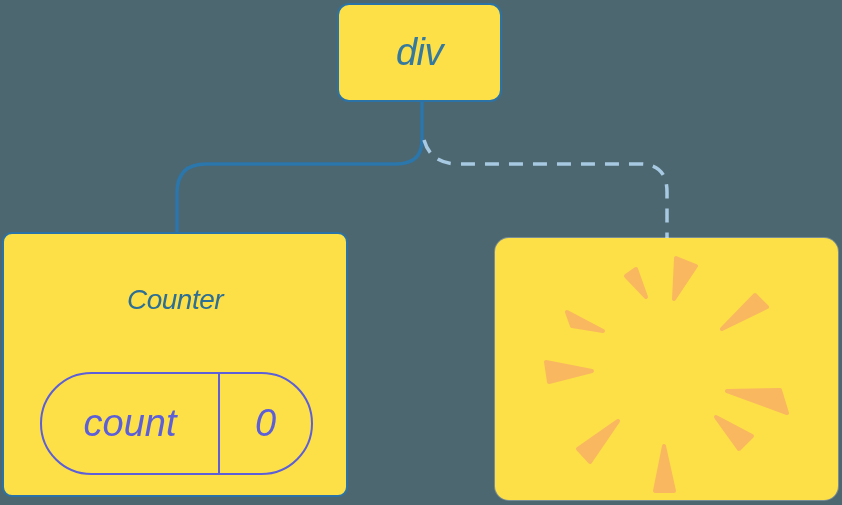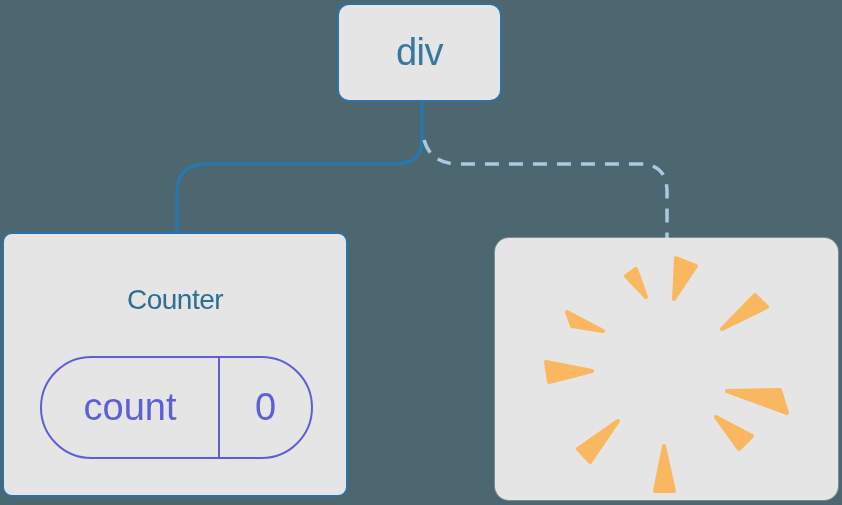--- a/index.html
+++ b/index.html
@@ -2,39 +2,39 @@
 <html><head>
 <meta charset="utf-8">
 <style>
   html,body{margin:0;padding:0;background:#4D6771;}
   .stage{
     position:relative;width:842px;height:505px;overflow:hidden;
     background:#4D6771;
     font-family:"Liberation Sans","DejaVu Sans",sans-serif;
   }
   .connectors{position:absolute;top:0;left:0;width:842px;height:505px;pointer-events:none;}
-  .node{position:absolute;background:#e5e5e5;}
+  .node{position:absolute;background:#fde047;font-style:italic;}
   .node-root{
     left:337px;top:3px;width:165px;height:99px;
     border:2.5px solid #2B73A6;border-radius:12px;
     display:flex;align-items:center;justify-content:center;
     box-sizing:border-box;
   }
   .root-label{font-size:38px;color:#35799F;letter-spacing:-0.5px;}
   .node-counter{
     left:2px;top:232px;width:346px;height:265px;
     border:2.5px solid #2B73A6;border-radius:10px;
     box-sizing:border-box;
   }
   .counter-title{
     position:absolute;top:50px;left:0;right:0;text-align:center;
     font-size:28px;color:#2D6E94;letter-spacing:-0.5px;
   }
   .state-pill{
-    position:absolute;top:122px;left:36px;width:273px;height:103px;
+    position:absolute;top:138px;left:36px;width:273px;height:103px;
     border:2px solid #5C5FD8;border-radius:52px;
     display:flex;box-sizing:border-box;overflow:hidden;
   }
   .pill-key-cell{
     width:176px;display:flex;align-items:center;justify-content:center;
     font-size:38px;color:#5C5FD8;
   }
   .pill-divider{width:0;border-left:2px solid #5C5FD8;height:100%;}
   .pill-value-cell{
     flex:1;display:flex;align-items:center;justify-content:center;

